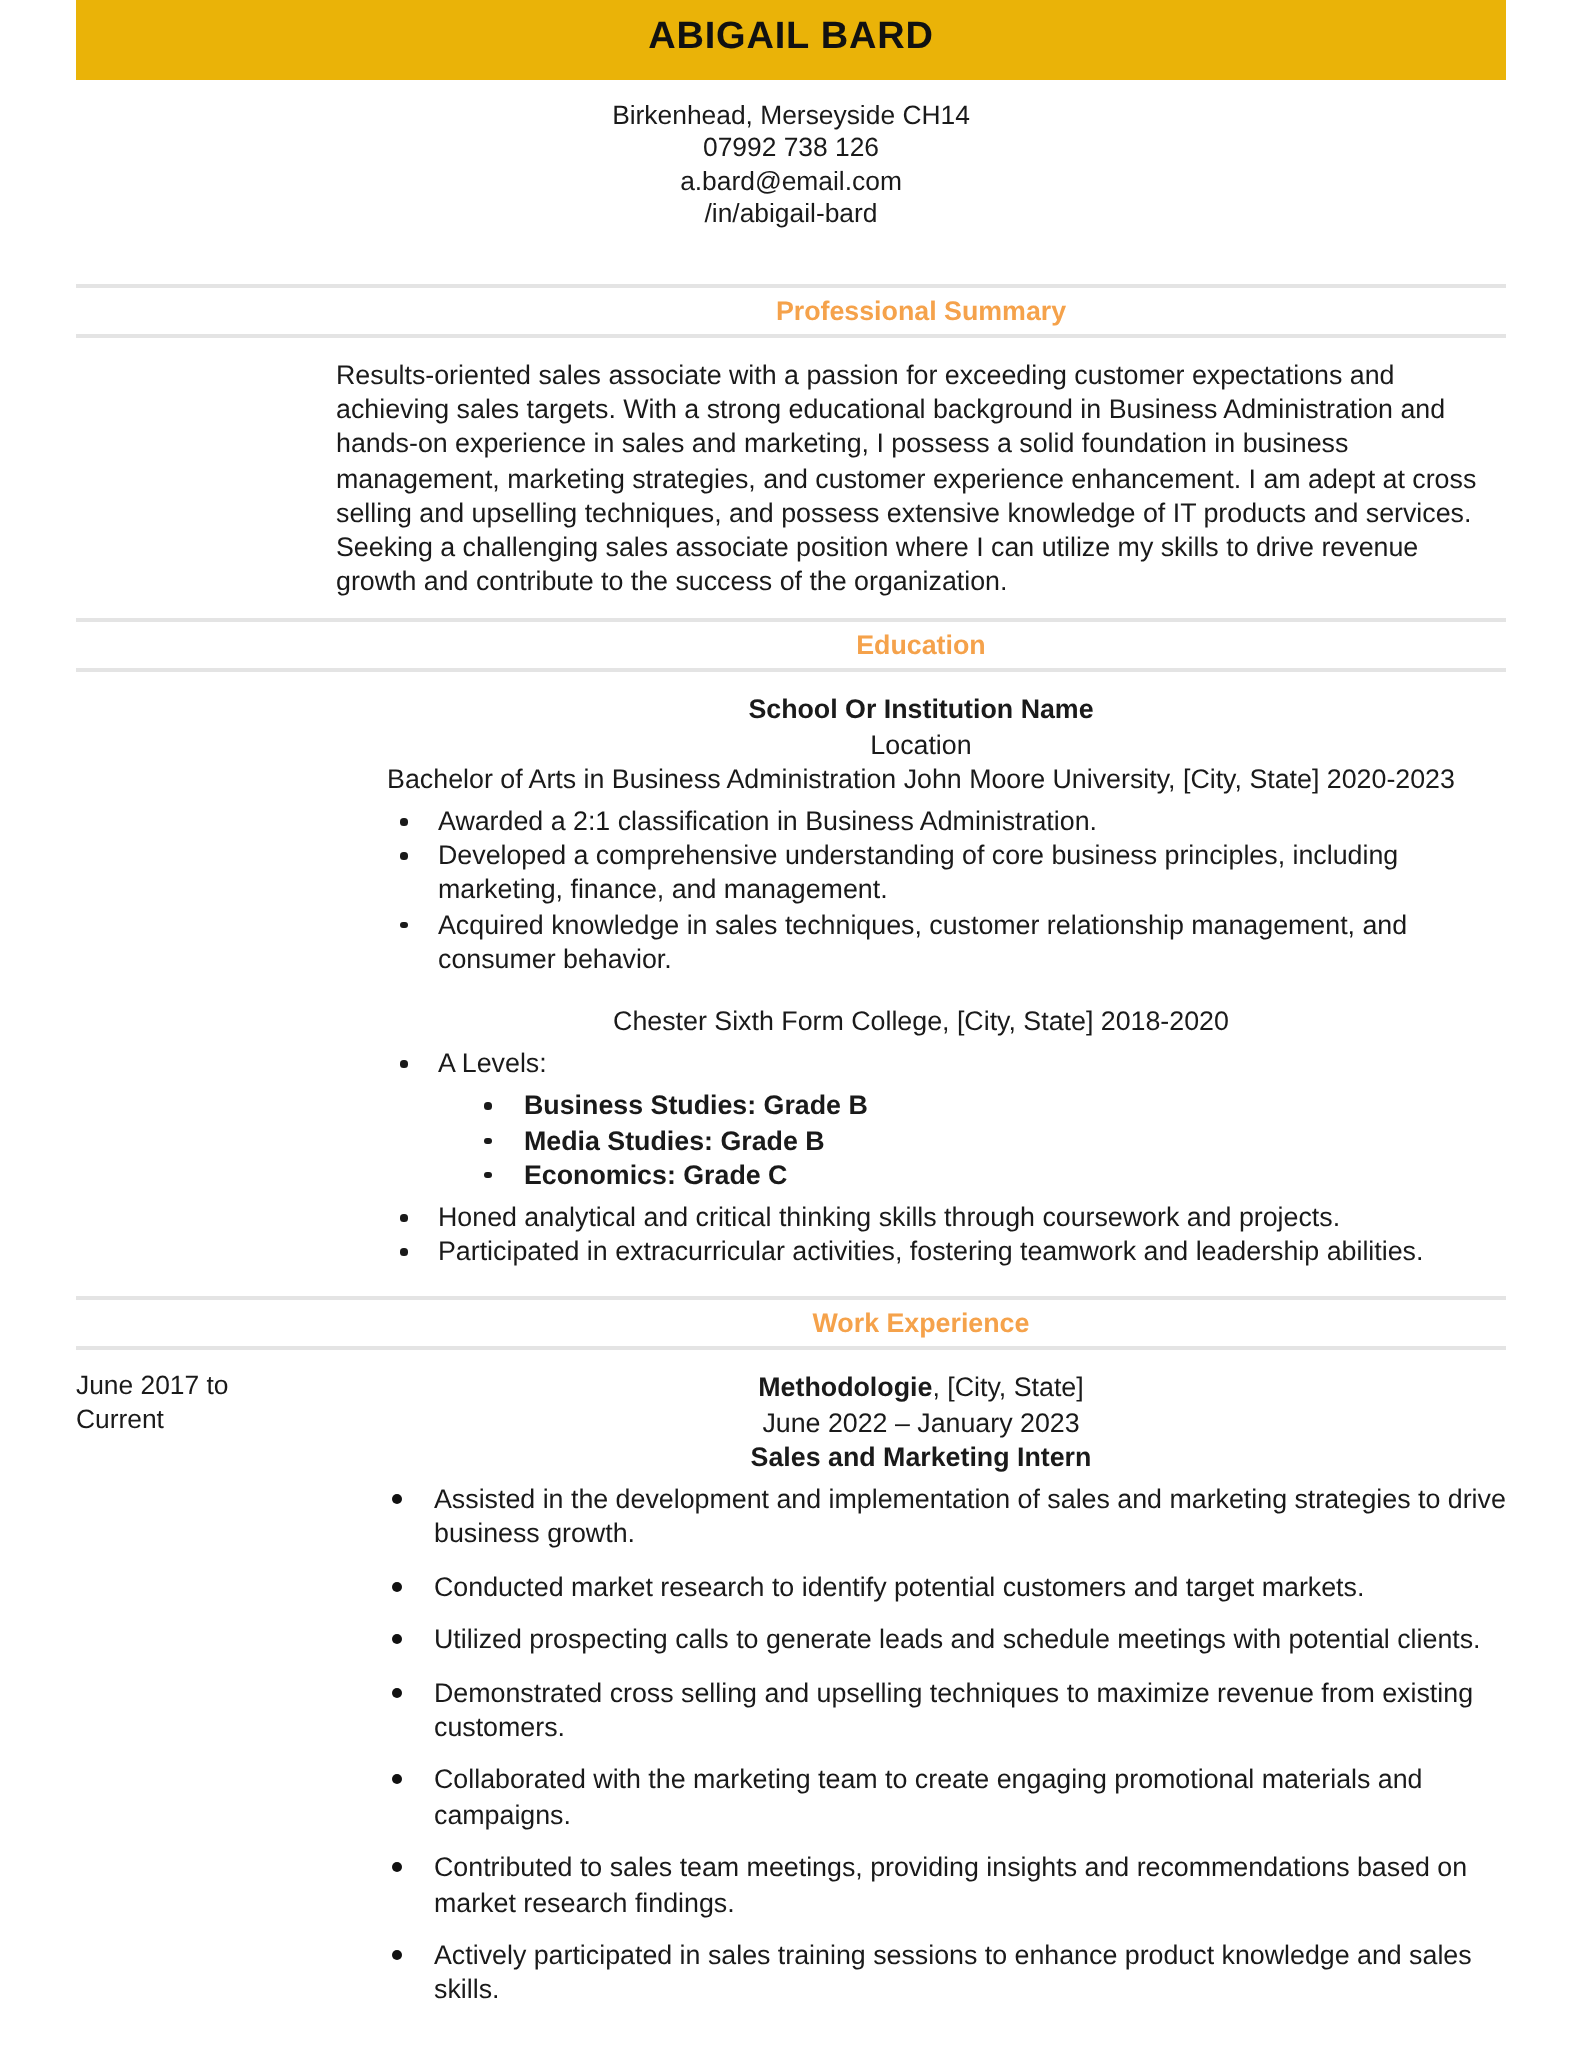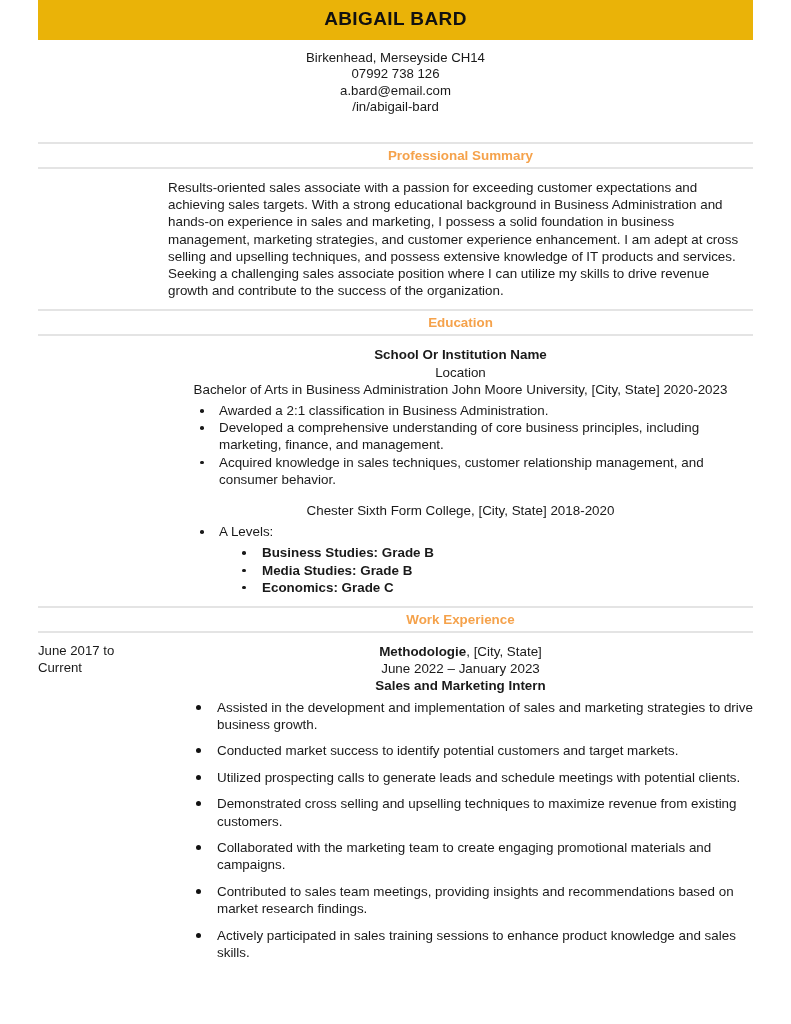--- a/index.html
+++ b/index.html
@@ -243,20 +243,24 @@
           <div class="line">Chester Sixth Form College, [City, State] 2018-2020</div>
 
           <ul class="bul">
             <li>A Levels:</li>
           </ul>
           <ul class="bul2">
             <li>Business Studies: Grade B</li>
             <li>Media Studies: Grade B</li>
             <li>Economics: Grade C</li>
           </ul>
+          <ul class="bul">
+            <li>Honed analytical and critical thinking skills through coursework and projects.</li>
+            <li>Participated in extracurricular activities, fostering teamwork and leadership abilities.</li>
+          </ul>
 
         </div>
       </div>
       <div class="spacer-sm"></div>
     </div>
 
     <div class="section">
       <div class="rule"></div>
       <div class="section-heading-row">
         <div class="section-heading">Work Experience</div>
@@ -269,21 +273,21 @@
         <div class="col-main">
 
           <div class="line"><span class="bold">Methodologie</span><span>, [City, State]</span></div>
           <div class="line">June 2022 – January 2023</div>
           <div class="line bold">Sales and Marketing Intern</div>
 
           <div class="spacer-xs"></div>
 
           <ul class="bulwork">
             <li>Assisted in the development and implementation of sales and marketing strategies to drive business growth.</li>
-            <li>Conducted market success to identify potential customers and target markets.</li>
+            <li>Conducted market research to identify potential customers and target markets.</li>
             <li>Utilized prospecting calls to generate leads and schedule meetings with potential clients.</li>
             <li>Demonstrated cross selling and upselling techniques to maximize revenue from existing customers.</li>
             <li>Collaborated with the marketing team to create engaging promotional materials and campaigns.</li>
             <li>Contributed to sales team meetings, providing insights and recommendations based on market research findings.</li>
             <li>Actively participated in sales training sessions to enhance product knowledge and sales skills.</li>
           </ul>
 
         </div>
       </div>
     </div>

